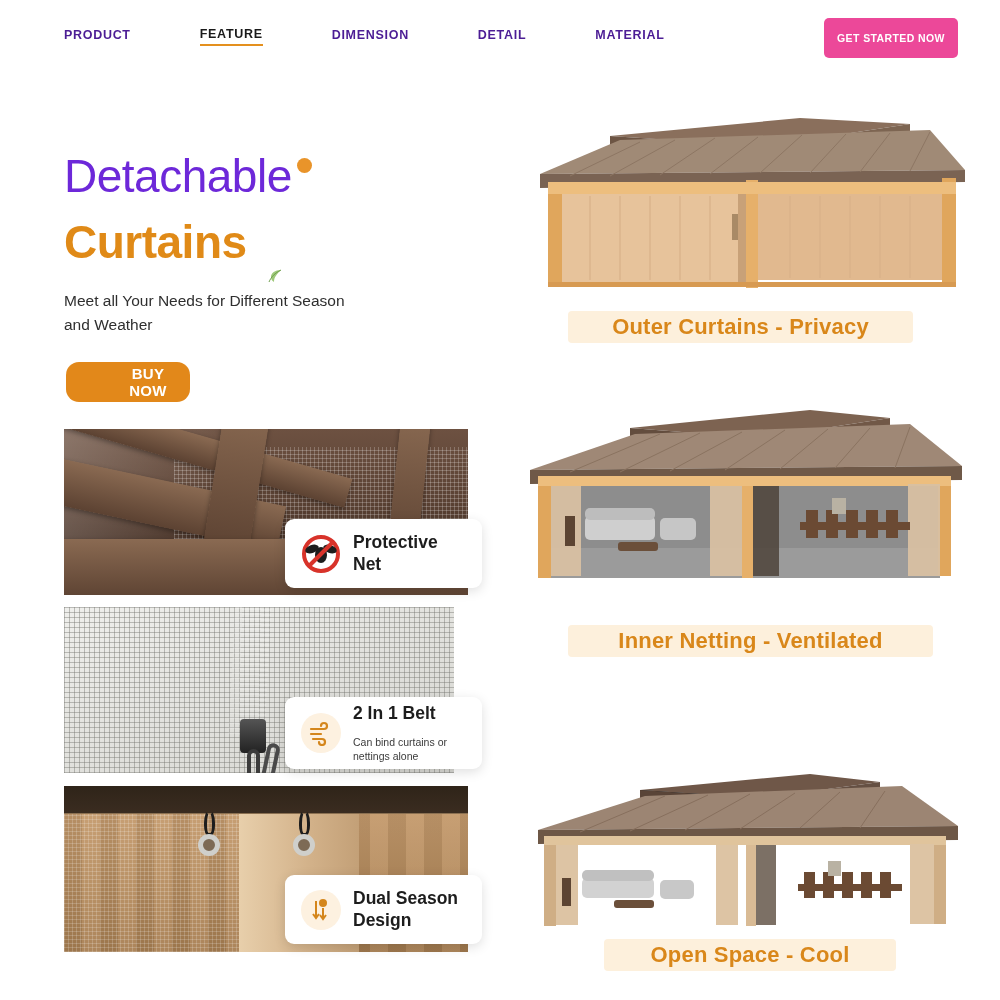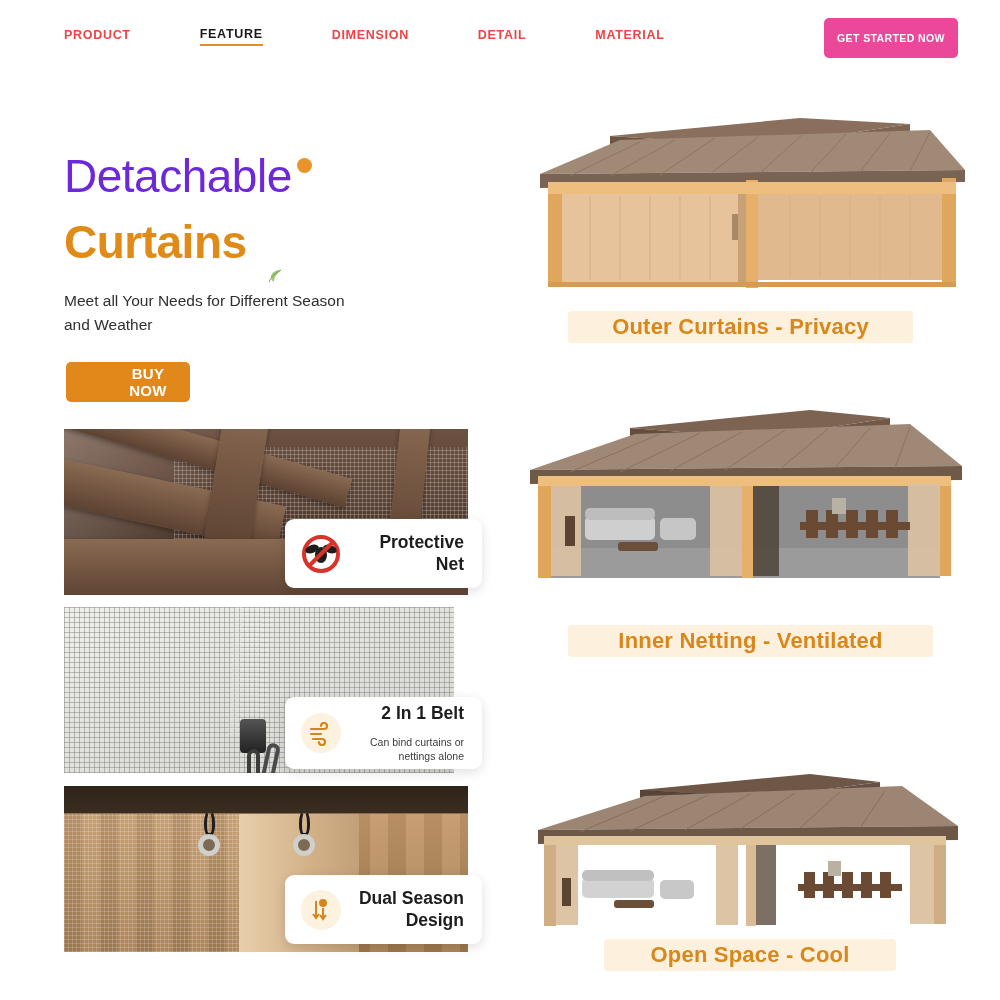--- a/index.html
+++ b/index.html
@@ -13,21 +13,21 @@
     position: relative;
   }
 
   
   .nav {
     position: absolute; top: 0; left: 0; width: 1000px; height: 72px;
     display: flex; align-items: center;
   }
   .nav-items { display: flex; align-items: center; margin-left: 64px; }
   .nav-item {
-    font-size: 12.5px; letter-spacing: 0.7px; color: #ef4444;
+    font-size: 12.5px; letter-spacing: 0.7px; color: #4c1d95;
     font-weight: 600; margin-right: 69px; white-space: nowrap;
     padding-bottom: 3px; cursor: pointer;
   }
   .nav-item.active {
     color: #1a1a1a;
     border-bottom: 2.5px solid #e4901e;
   }
   .cta-btn {
     position: absolute; right: 42px; top: 18px;
     width: 134px; height: 40px; border-radius: 5px;
@@ -55,21 +55,21 @@
   .leaf {
     position: absolute; right: -36px; bottom: 7px;
     width: 16px; height: 16px;
   }
   .subhead {
     margin-top: 22px; font-size: 15.5px; color: #2f2f2f; line-height: 1.55;
     max-width: 300px;
   }
   .buy-btn {
     position: absolute; left: 66px; top: 362px;
-    width: 124px; height: 40px; border-radius: 5px;
+    width: 124px; height: 40px; border-radius: 13px;
     background: #e2881a; color: #fff; border: none;
     font-size: 15px; font-weight: 700; letter-spacing: 0.3px;
     display: flex; align-items: center; justify-content: center; cursor: pointer; padding-left: 46px;
   }
 
   
   .photo { position: absolute; overflow: hidden; }
   .p1 { left: 64px; top: 429px;  width: 404px; height: 166px; }
   .p2 { left: 64px; top: 607px;  width: 390px; height: 166px; }
   .p3 { left: 64px; top: 786px;  width: 404px; height: 166px; }
@@ -152,21 +152,21 @@
   }
   .grommet {
     position: absolute; width: 22px; height: 22px; border-radius: 50%;
     border: 5px solid #cfcfcb; background: #7d6a55;
   }
 
   
   .fcard {
     position: absolute; background: #fff; border-radius: 9px;
     box-shadow: 0 3px 12px rgba(0,0,0,0.13);
-    display: flex; align-items: center; padding: 0 18px 0 14px; text-align: right;
+    display: flex; align-items: center; padding: 0 18px 0 14px;
   }
   .f1 { left: 285px; top: 519px; width: 197px; height: 69px; }
   .f2 { left: 285px; top: 697px; width: 197px; height: 72px; }
   .f3 { left: 285px; top: 875px; width: 197px; height: 69px; }
   .ficon {
     width: 44px; height: 44px; flex: 0 0 44px; margin-right: 10px;
     display: flex; align-items: center; justify-content: center;
   }
   .ficon-circle {
     width: 40px; height: 40px; border-radius: 50%;

